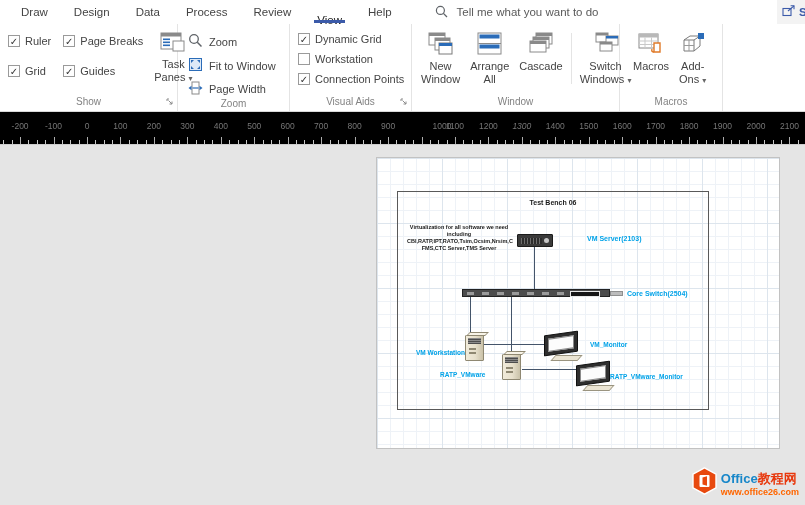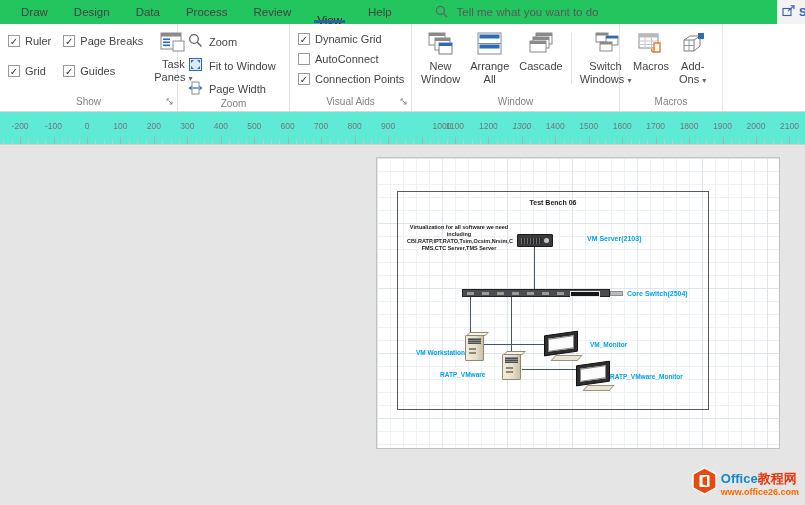--- a/index.html
+++ b/index.html
@@ -1,21 +1,21 @@
 <!DOCTYPE html>
 <html><head>
 <meta charset="utf-8">
 <style>
   * { margin:0; padding:0; box-sizing:border-box; }
   html,body { width:805px; height:505px; overflow:hidden; }
   body { font-family:"Liberation Sans", sans-serif; }
   .app { position:relative; width:805px; height:505px; background:#e5e5e5; overflow:hidden; }
 
   
-  .menubar { position:relative; height:24px; background:#22c55e; display:flex; align-items:stretch; padding-left:8px; }
+  .menubar { position:relative; height:24px; background:#ffffff; display:flex; align-items:stretch; padding-left:8px; }
   .menu-item { display:flex; align-items:center; padding:0 13px; font-size:11.5px; color:#444; cursor:default; position:relative; }
   .menu-item.active { color:#222;margin-top:16px; }
   .menu-item.active::after { content:""; position:absolute; left:10px; right:10px; bottom:1px; height:3px; background:#3b5aa9; }
   .tellme { display:flex; align-items:center; gap:9px; margin-left:30px; font-size:11.5px; color:#5a5a5a; }
   .share-btn { position:absolute; right:0; top:0; height:24px; width:28px; overflow:hidden; display:flex; align-items:center; gap:4px; background:#f3f3f3; padding-left:5px; font-size:11.5px; font-weight:bold; color:#3b5aa9; white-space:nowrap; }
 
   
   .ribbon { position:relative; height:88px; background:#fff; border-bottom:1px solid #d8d8d8; display:flex; font-size:11px; color:#444; }
   .rgroup { position:relative; display:flex; flex-direction:column; border-right:1px solid #e4e4e4; }
   .rgroup-content { flex:1; display:flex; align-items:flex-start; }
@@ -28,21 +28,21 @@
   .zoom-rows { display:flex; flex-direction:column; gap:7px; margin:9px 0 0 10px; }
   .zoom-row { display:flex; align-items:center; gap:6px; white-space:nowrap; }
   .bigbtns { display:flex; margin:4px 2px 0 4px; }
   .bigbtn { display:flex; flex-direction:column; align-items:center; padding:2px 5px; }
   .bigbtn .bicon { height:30px; display:flex; align-items:center; }
   .bigbtn .blabel { font-size:11px; line-height:12.5px; text-align:center; white-space:nowrap; color:#444; }
   .vdiv { width:1px; background:#e4e4e4; margin:5px 3px; }
   .drop { font-size:8px; color:#666; }
 
   
-  .ruler { position:relative; height:33px; background:#5eead4; border-bottom:1px solid #cfcfcf; overflow:hidden; }
+  .ruler { position:relative; height:33px; background:#000000; border-bottom:1px solid #cfcfcf; overflow:hidden; }
   .rlabel { position:absolute; top:9px; font-size:8.5px; color:#767676; transform:translateX(-50%); }
   .tick-major { position:absolute; bottom:0; width:1px; height:7px; background:#aeaeae; }
   .tick-minor { position:absolute; bottom:0; width:1px; height:4px; background:#c9c9c9; }
 
   
   .canvas { position:relative; height:360px; background:#e5e5e5;margin-left:28px; }
   .page { position:absolute; left:348px; top:12px; width:404px; height:292px; background:#fff; border:1px solid #c2c2c2;
     background-image:
       linear-gradient(#dde5ed 1px, transparent 1px), linear-gradient(90deg, #dde5ed 1px, transparent 1px),
       linear-gradient(#eef2f7 1px, transparent 1px), linear-gradient(90deg, #eef2f7 1px, transparent 1px);
@@ -201,21 +201,21 @@
 
     <div class="rgroup" style="width:122px;">
       <div class="rgroup-content">
         <div class="checks single-col" style="margin-top:9px;">
           <div class="check-item">
             <span class="cb">✓</span>
             <span>Dynamic Grid</span>
           </div>
           <div class="check-item">
             <span class="cb"></span>
-            <span>AutoConnect</span>
+            <span>Workstation</span>
           </div>
           <div class="check-item">
             <span class="cb">✓</span>
             <span>Connection Points</span>
           </div>
         </div>
       </div>
       <div class="rgroup-label">Visual Aids</div>
       <span class="launcher">
         <svg width="8" height="8" viewBox="0 0 8 8">

